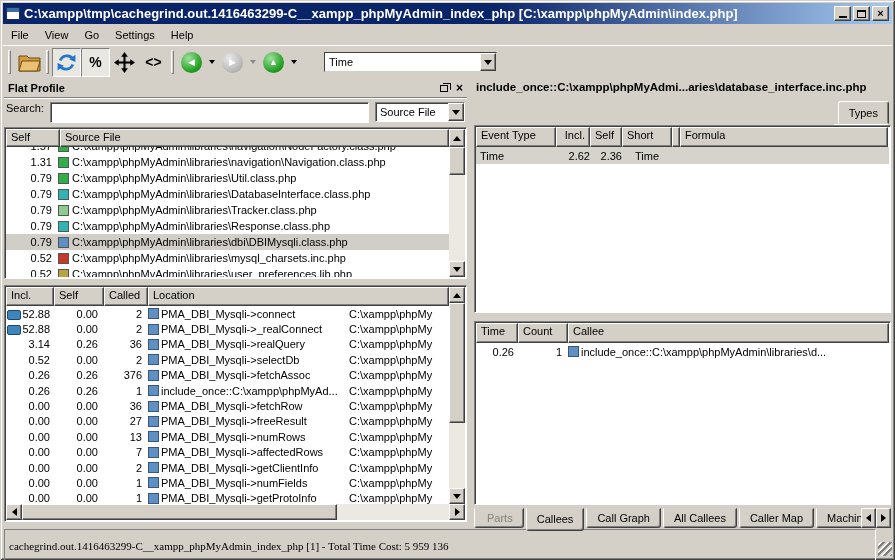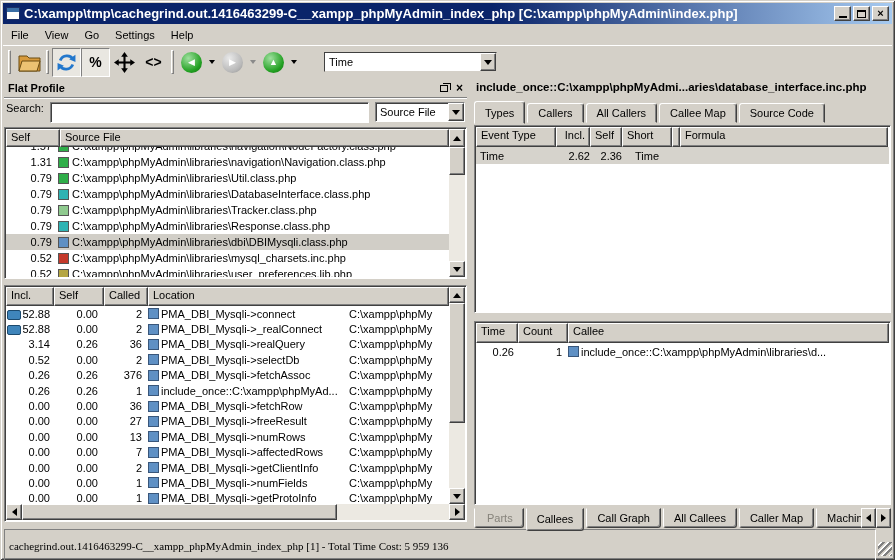--- a/index.html
+++ b/index.html
@@ -112,21 +112,21 @@
   .ft-vsb .sb-thumb{ height:120px; }
   .ft-hsb{ position:absolute; left:1px; right:1px; bottom:1px; height:16px; display:flex;}
   .ft-hsb .sb-btn{ width:16px; height:16px; flex:0 0 auto;}
   .ft-hsb .sb-thumb{ width:315px; }
   .ft-hsb .sb-track{ flex:1; }
 
   
   .right-panel{ position:absolute; left:472px; top:79px; width:421px; height:454px; }
   .detail-title{ position:absolute; left:4px; top:2px; right:2px; height:15px;
     font-weight:bold; font-size:11.5px; white-space:nowrap; overflow:hidden; }
-  .tabs{ position:absolute; left:2px; top:22px; right:2px; height:23px; display:flex; align-items:center; }
+  .tabs{ position:absolute; left:2px; top:22px; right:2px; height:23px; display:flex; align-items:flex-end;flex-direction:column; }
   .tab{ background:#d4d0c8; border:1px solid; border-color:#fff #404040 #d4d0c8 #fff;
     box-shadow:inset -1px 0 0 #808080; padding:3px 10px 3px 10px; margin-right:2px;
     border-top-left-radius:3px; border-top-right-radius:3px; white-space:nowrap; }
   .tab.active{ padding-top:5px; padding-bottom:4px; position:relative; z-index:2; }
   .typestable{ position:absolute; left:2px; top:46px; right:2px; height:188px; overflow:hidden;}
   .tt-headrow{ position:absolute; left:1px; top:1px; right:1px; height:20px; display:flex; padding-right:1px;}
   .tt-rows{ position:absolute; left:1px; top:21px; right:1px; bottom:1px; background:#fff; overflow:hidden;}
   .tt-row{ height:17px; display:flex; align-items:center; white-space:nowrap;}
   .tt-row.hl{ background:#d6d3cc; }
   .t-event{ width:80px; padding-left:4px; flex:0 0 auto;}

